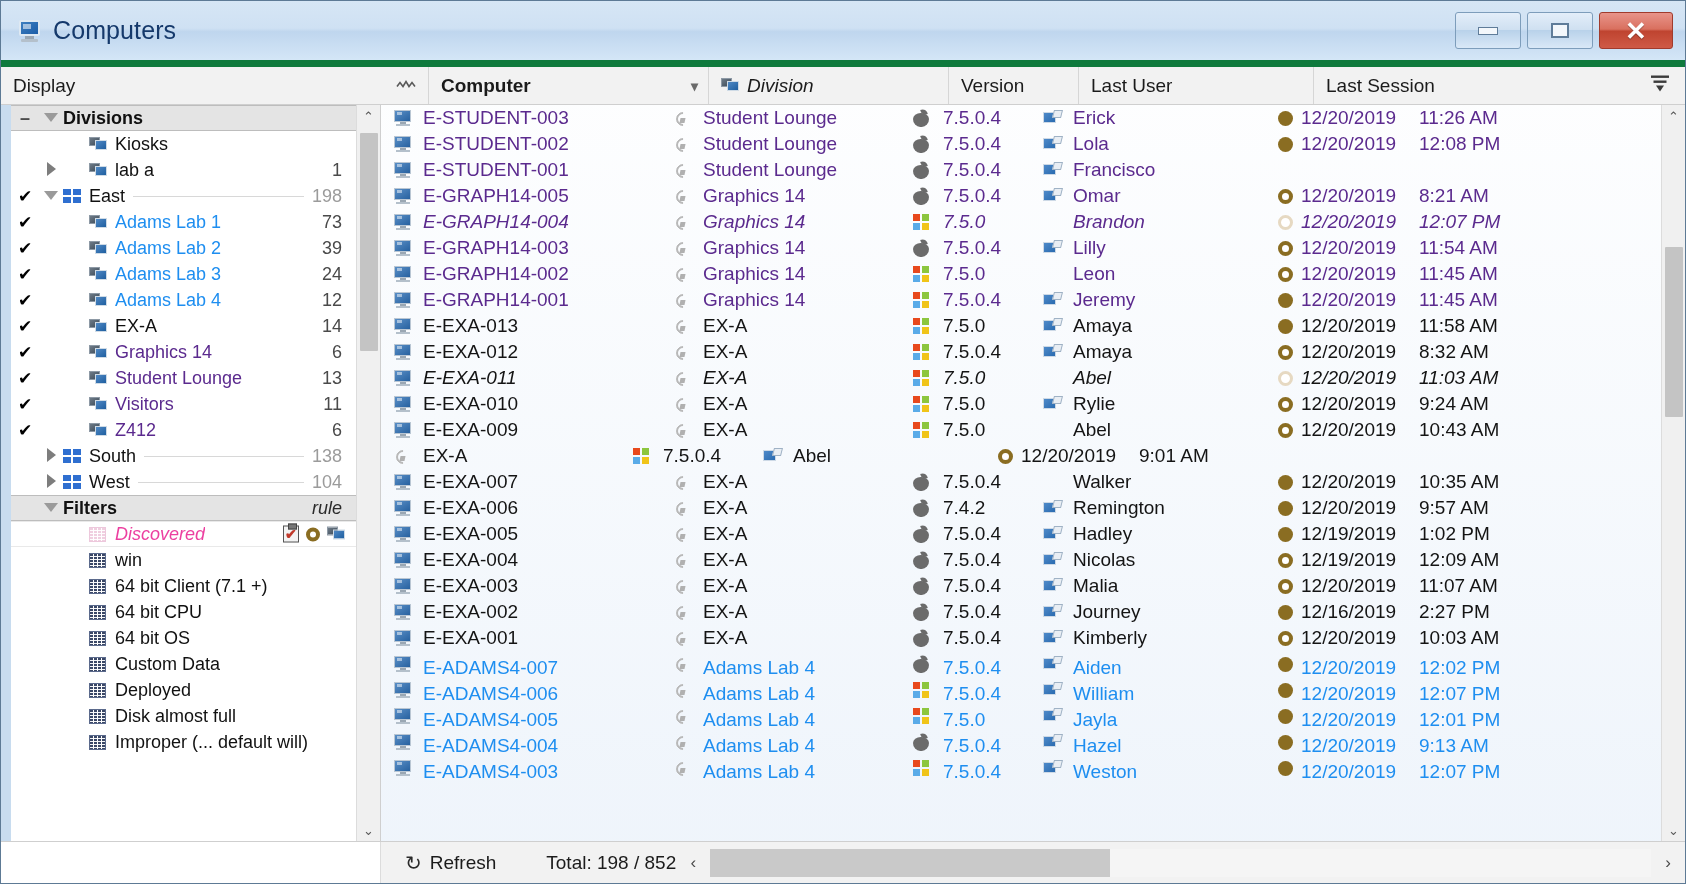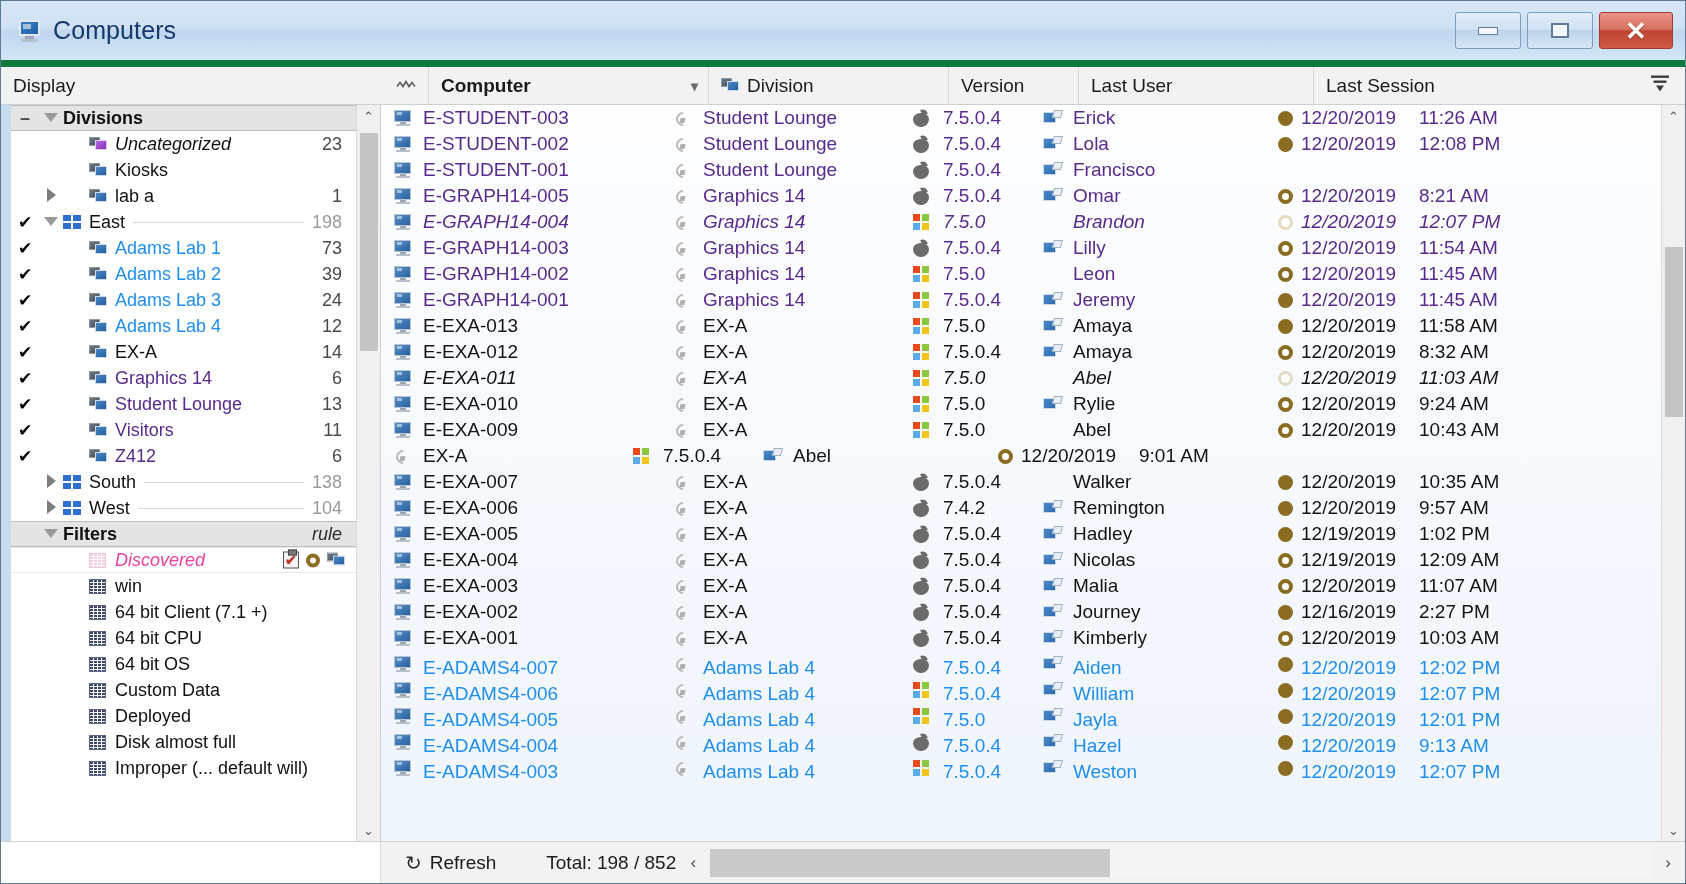--- a/index.html
+++ b/index.html
@@ -84,21 +84,21 @@
   }
   .ch {
     display: flex; align-items: center;
     padding-left: 12px;
     border-right: 1px solid #d6d6d6;
     position: relative;
   }
   .ch.last { border-right: none; }
   .ch-display  { width: 428px; }
   .ch-computer { width: 280px; font-weight: bold; }
-  .ch-division { width: 240px; }
+  .ch-division { width: 240px; font-style: italic; }
   .ch-version  { width: 130px; }
   .ch-lastuser { width: 235px; }
   .ch-lastsess { flex: 1 1 auto; }
   .ch .sorticon {
     position: absolute; right: 10px; top: 50%; transform: translateY(-50%);
     color: #6a6a6a; font-size: 14px;
   }
   .ch .hdr-icon { margin-right: 7px; display:inline-flex; }
 
   .mini-mon {
@@ -378,34 +378,20 @@
             <span class="arrow"><span class="tri-down"></span></span>
             <span class="lbl bold">Divisions</span>
             <span class="dots" style="border:none"></span>
             <span class="cnt"></span>
           </div>
           <div class="trow">
             <span class="chk"></span>
             <span class="arrow"></span>
             <span style="width:26px;flex:0 0 26px"></span>
             <span class="gicon">
-              <span class="purple-mon">
-                <span class="b"></span>
-                <span class="f"></span>
-              </span>
-            </span>
-            <span class="lbl ital">Uncategorized</span>
-            <span class="dots" style="border:none"></span>
-            <span class="cnt">23</span>
-          </div>
-          <div class="trow">
-            <span class="chk"></span>
-            <span class="arrow"></span>
-            <span style="width:26px;flex:0 0 26px"></span>
-            <span class="gicon">
               <span class="mini-mon">
                 <i class="b"></i>
                 <i class="f"></i>
               </span>
             </span>
             <span class="lbl ">Kiosks</span>
             <span class="dots" style="border:none"></span>
             <span class="cnt"></span>
           </div>
           <div class="trow">

